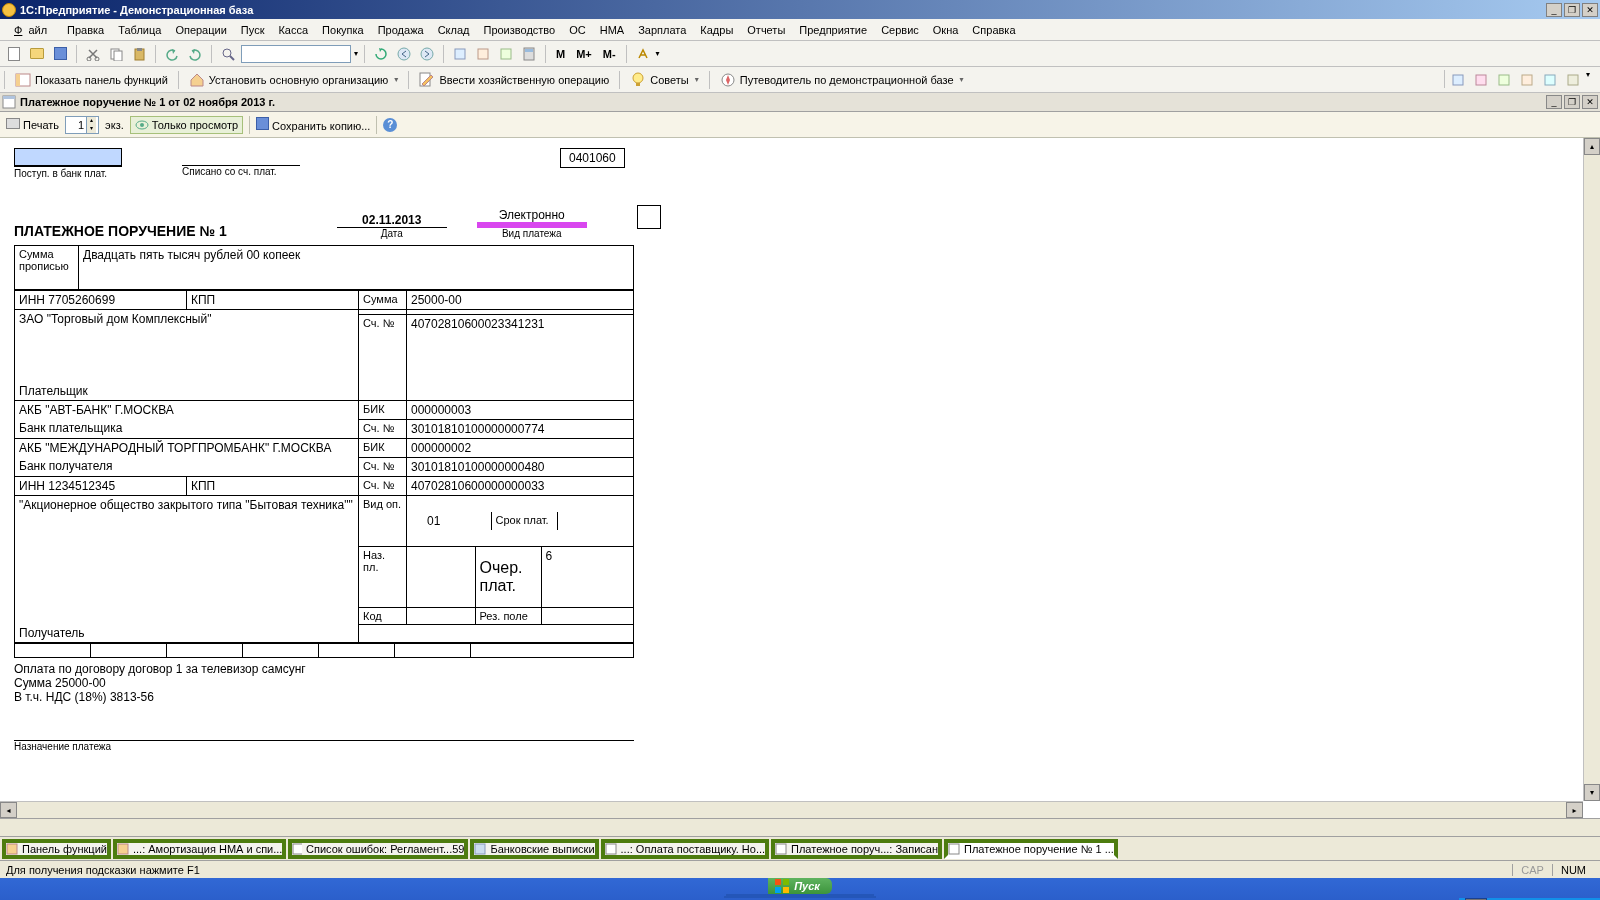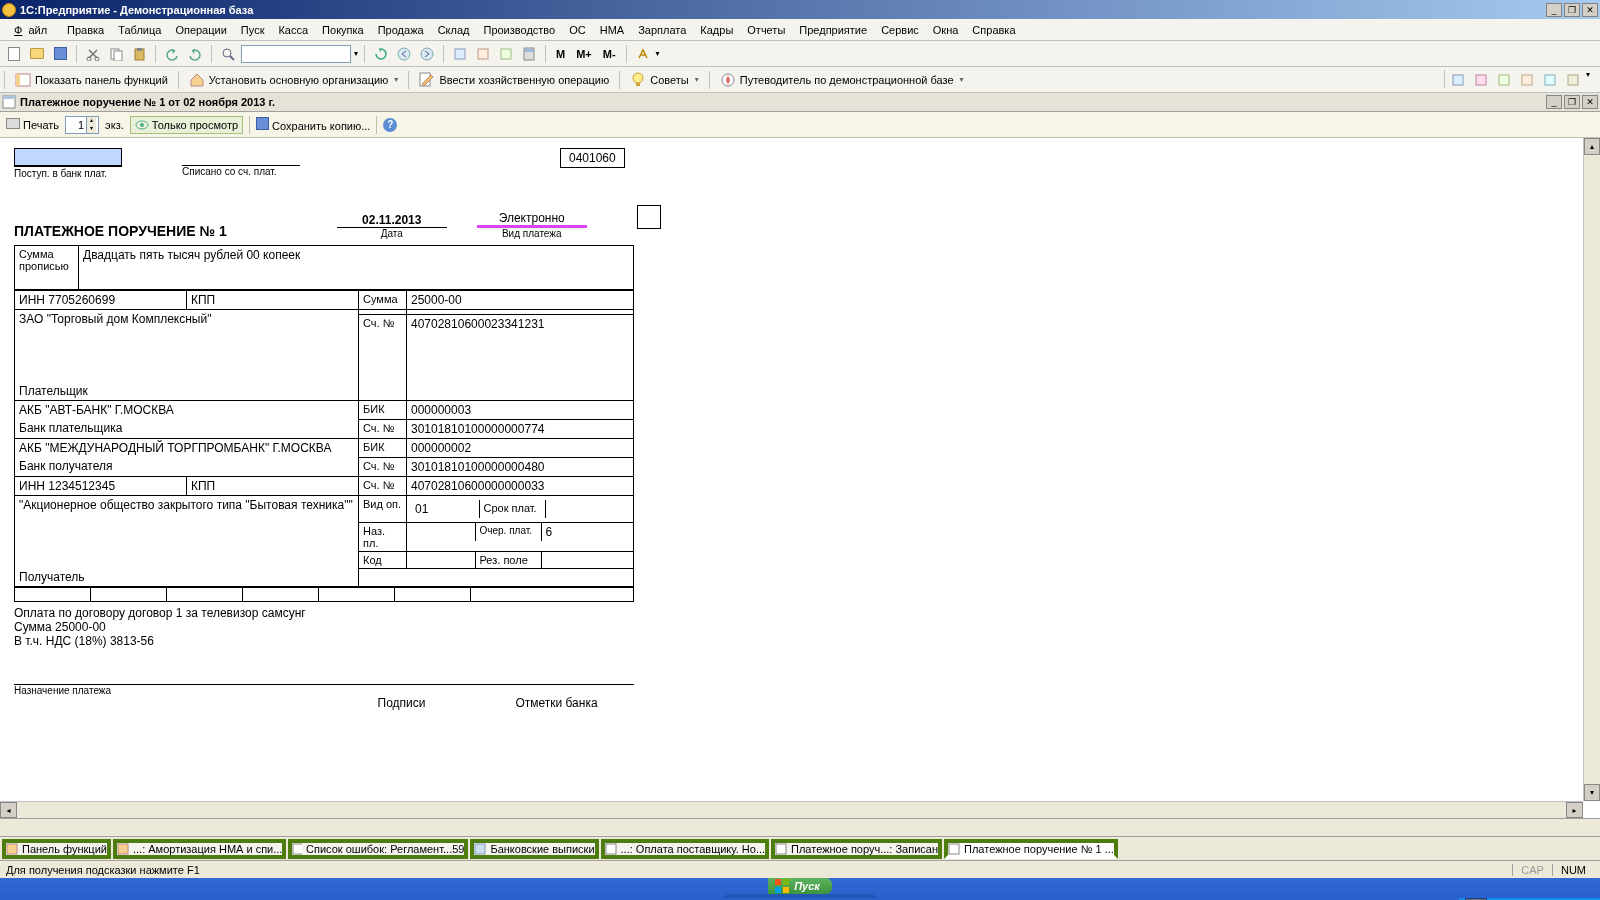--- a/index.html
+++ b/index.html
@@ -348,21 +348,21 @@
       </div>
     </div>
 
     <div class="form-row" style="margin-top:26px; gap:30px; align-items:flex-end;">
       <div class="doc-title-big">ПЛАТЕЖНОЕ ПОРУЧЕНИЕ № 1</div>
       <div class="date-block" style="margin-left:80px;">
         <div class="val">02.11.2013</div>
         <div class="lbl">Дата</div>
       </div>
       <div class="date-block">
-        <div style="border-bottom:3px solid #d946ef; padding:0 20px;">Электронно</div>
+        <div style="border-bottom:6px solid #d946ef; padding:0 20px;">Электронно</div>
         <div class="lbl">Вид платежа</div>
       </div>
       <div style="border:1px solid #000; width:24px; height:24px; margin-left:20px; margin-bottom:10px;"></div>
     </div>
 
     <table class="pay-table" style="margin-top:6px;">
       <tbody>
           <tr>
         <td style="width:64px; border-right:none;" class="lbl">Сумма прописью</td>
         <td colspan="4" style="border-left:1px solid #000; height:44px;">Двадцать пять тысяч рублей 00 копеек</td>
@@ -426,40 +426,40 @@
         <td class="lbl" rowspan="2">Сч. №</td>
         <td rowspan="2">40702810600000000033</td>
       </tr>
       <tr>
         <td colspan="2" rowspan="4" style="vertical-align:top; border-bottom:none;">
           <div>"Акционерное общество закрытого типа "Бытовая техника""</div>
         </td>
       </tr>
       <tr>
         <td class="lbl">Вид оп.</td>
-        <td style="padding:4px;">
+        <td style="padding:16px;">
               <table style="width:100%; border-collapse:collapse;">
                 <tbody>
                   <tr>
                     <td style="border:none; border-right:1px solid #000; width:68px; padding:2px 4px;">01</td>
                     <td class="lbl" style="border:none; border-right:1px solid #000; width:66px; padding:2px 4px; font-size:11px;">Срок плат.</td>
                     <td style="border:none; padding:2px 4px;"></td>
                   </tr>
                 </tbody>
               </table>
             </td>
       </tr>
       <tr>
         <td class="lbl">Наз. пл.</td>
         <td style="padding:0;">
               <table style="width:100%; border-collapse:collapse;">
                 <tbody>
                   <tr>
                     <td style="border:none; border-right:1px solid #000; width:68px; padding:2px 4px;"></td>
-                    <td class="lbl" style="border:none; border-right:1px solid #000; width:66px; padding:2px 4px; font-size:10px;">Очер. плат.</td>
+                    <td class="lbl" style="border:none; border-right:1px solid #000; width:66px; padding:12px 4px; font-size:16px;">Очер. плат.</td>
                     <td style="border:none; padding:2px 4px;">6</td>
                   </tr>
                 </tbody>
               </table>
             </td>
       </tr>
       <tr>
         <td class="lbl">Код</td>
         <td style="padding:0;">
               <table style="width:100%; border-collapse:collapse;">
@@ -492,25 +492,20 @@
     </tr>
         </tbody>
       </table>
 
     <div style="width:620px; margin-top:4px;">
       <div>Оплата по договору договор 1 за телевизор самсунг</div>
       <div>Сумма 25000-00</div>
       <div>В т.ч. НДС  (18%) 3813-56</div>
     </div>
     <div style="width:620px; border-top:1px solid #000; margin-top:36px;" class="small-lbl">Назначение платежа</div>
-    <div style="width:620px; display:flex;">
-      <div style="width:310px; text-align:center; border-bottom:1px solid transparent;"></div>
-      <div style="width:155px; text-align:center;">Подписи</div>
-      <div style="width:155px; text-align:center;">Отметки банка</div>
-    </div>
   </div>
 
   <div class="doc-scroll">
     <div class="arr">▴</div>
     <div class="track"></div>
     <div class="arr">▾</div>
   </div>
   <div class="doc-hscroll">
     <div class="arr">◂</div>
     <div class="track"></div>

